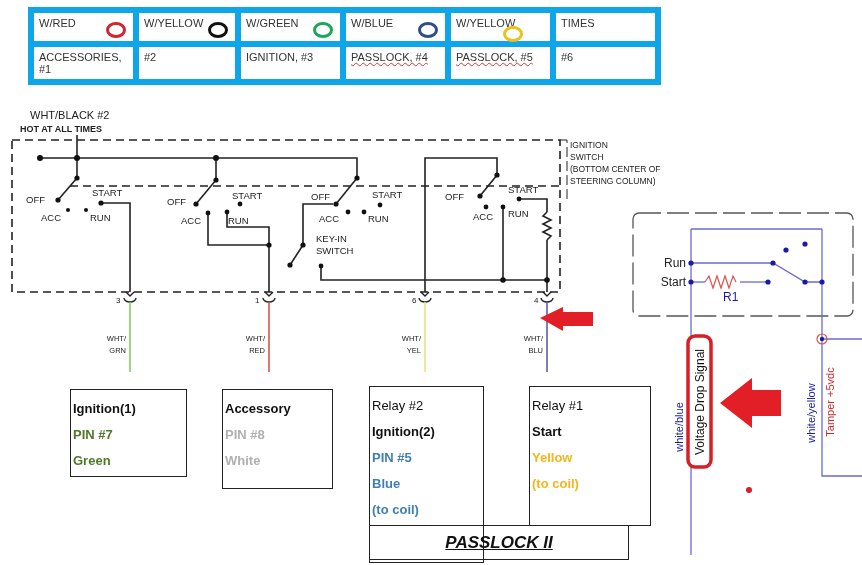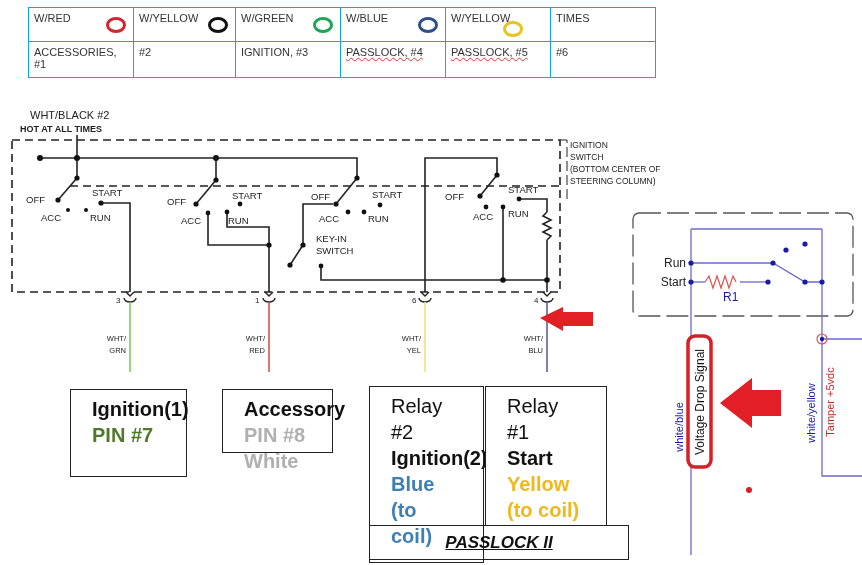--- a/index.html
+++ b/index.html
@@ -1,28 +1,28 @@
 <!DOCTYPE html>
 <html><head>
 <meta charset="utf-8">
 <style>
   html, body { margin: 0; padding: 0; background: #ffffff; }
   body { width: 862px; height: 565px; position: relative; overflow: hidden; font-family: "Liberation Sans", sans-serif; }
   .abs { position: absolute; }
   
   .pin-table { position: absolute; left: 28px; top: 7px; border-collapse: collapse; }
-  .pin-table td { border: 1px solid #0ea5e9; font-family: "Liberation Sans", sans-serif; font-size: 11px; color: #333; vertical-align: top; padding: 4px 5px; box-sizing: border-box; margin-left: 25px; }
+  .pin-table td { border: 6px solid #0ea5e9; font-family: "Liberation Sans", sans-serif; font-size: 11px; color: #333; vertical-align: top; padding: 4px 5px; box-sizing: border-box; margin-left: 25px; }
   .pin-table tr.r1 td { height: 34px; }
   .pin-table tr.r2 td { height: 36px; }
   .cell-inner { position: relative; height: 100%; }
   .ring { position: absolute; right: 2px; top: 5px; width: 14px; height: 10px; border-radius: 50%; border-width: 3px; border-style: solid; }
   .squiggle { text-decoration: underline wavy #d33; text-decoration-thickness: 1px; }
   svg text { font-family: "Liberation Sans", sans-serif; }
   
-  .box { position: absolute; border: 1px solid #222; box-sizing: border-box; font-family: "Liberation Sans", sans-serif; font-size: 20px; line-height: 26px; padding: 6px 21px; background: #fff; }
+  .box { position: absolute; border: 1px solid #222; box-sizing: border-box; font-family: "Liberation Sans", sans-serif; font-size: 13px; line-height: 26px; padding: 6px 2px; background: #fff; }
   .b { font-weight: bold; color: #111; }
   .n { font-weight: normal; color: #111; }
   .it { font-weight: bold; }
   .passlock { position: absolute; left: 369px; top: 525px; width: 260px; height: 35px; border: 1px solid #222; box-sizing: border-box; text-align: center; font-size: 17px; font-weight: bold; font-style: italic; line-height: 34px; color: #111; }
   .passlock span { text-decoration: underline; }
 </style>
 </head>
 <body>
 
 <table class="pin-table">
@@ -223,31 +223,33 @@
   <text transform="translate(704,402) rotate(-90)" font-size="12" fill="#111" text-anchor="middle">Voltage Drop Signal</text>
   <path d="M720 403 L752 378 L752 390 L781 390 L781 416 L752 416 L752 428 Z" fill="#e21f26"></path>
   <text transform="translate(815,413) rotate(-90)" font-size="11" fill="#1a1aa6" text-anchor="middle">white/yellow</text>
   <text transform="translate(834,402) rotate(-90)" font-size="11" fill="#cc2a2a" text-anchor="middle">Tamper +5vdc</text>
   <circle cx="749" cy="490" r="3" fill="#d61f26"></circle>
 </svg>
 
 <div class="box" style="left:70px;top:389px;width:117px;height:88px">
   <div class="b">Ignition(1)</div>
   <div class="it" style="color:#4e7a2a">PIN #7</div>
-</div>
-<div class="box" style="left:222px;top:389px;width:111px;height:64px">
+  <div class="it" style="color:#4e7a2a">Green</div>
+</div>
+<div class="box" style="left:222px;top:389px;width:111px;height:100px">
   <div class="b">Accessory</div>
   <div class="it" style="color:#b0b0b0">PIN #8</div>
   <div class="it" style="color:#b0b0b0">White</div>
 </div>
 <div class="box" style="left:369px;top:386px;width:115px;height:177px">
   <div class="n">Relay #2</div>
   <div class="b">Ignition(2)</div>
+  <div class="it" style="color:#3f7fb6">PIN #5</div>
   <div class="it" style="color:#3f7fb6">Blue</div>
   <div class="it" style="color:#3f7fb6">(to coil)</div>
 </div>
-<div class="box" style="left:485px;top:386px;width:122px;height:140px">
+<div class="box" style="left:529px;top:386px;width:122px;height:140px">
   <div class="n">Relay #1</div>
   <div class="b">Start</div>
   <div class="it" style="color:#f0b81c">Yellow</div>
   <div class="it" style="color:#f0b81c">(to coil)</div>
 </div>
 <div class="passlock"><span>PASSLOCK II</span></div>
 
 </body></html>

